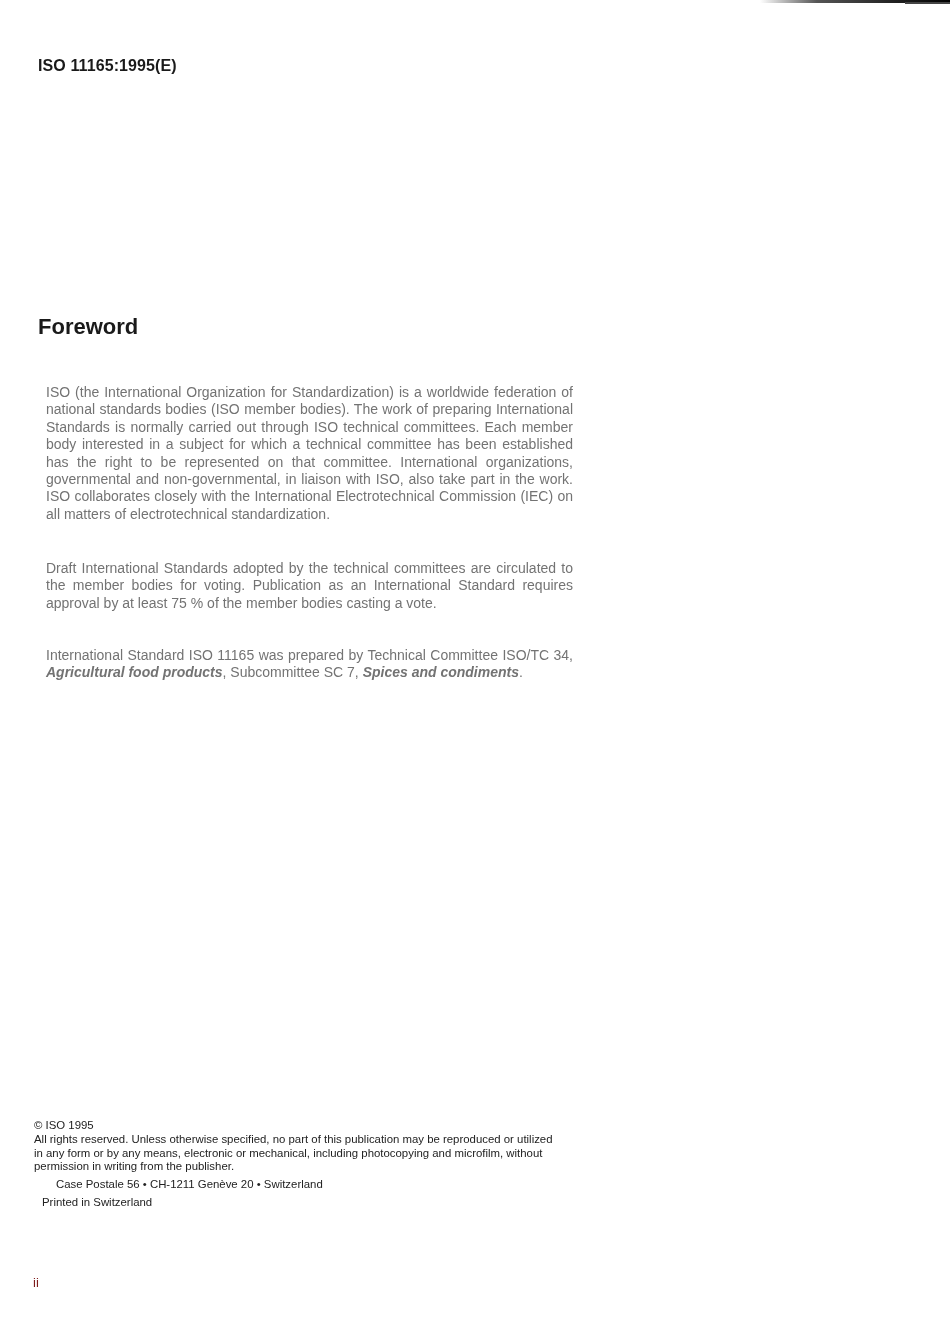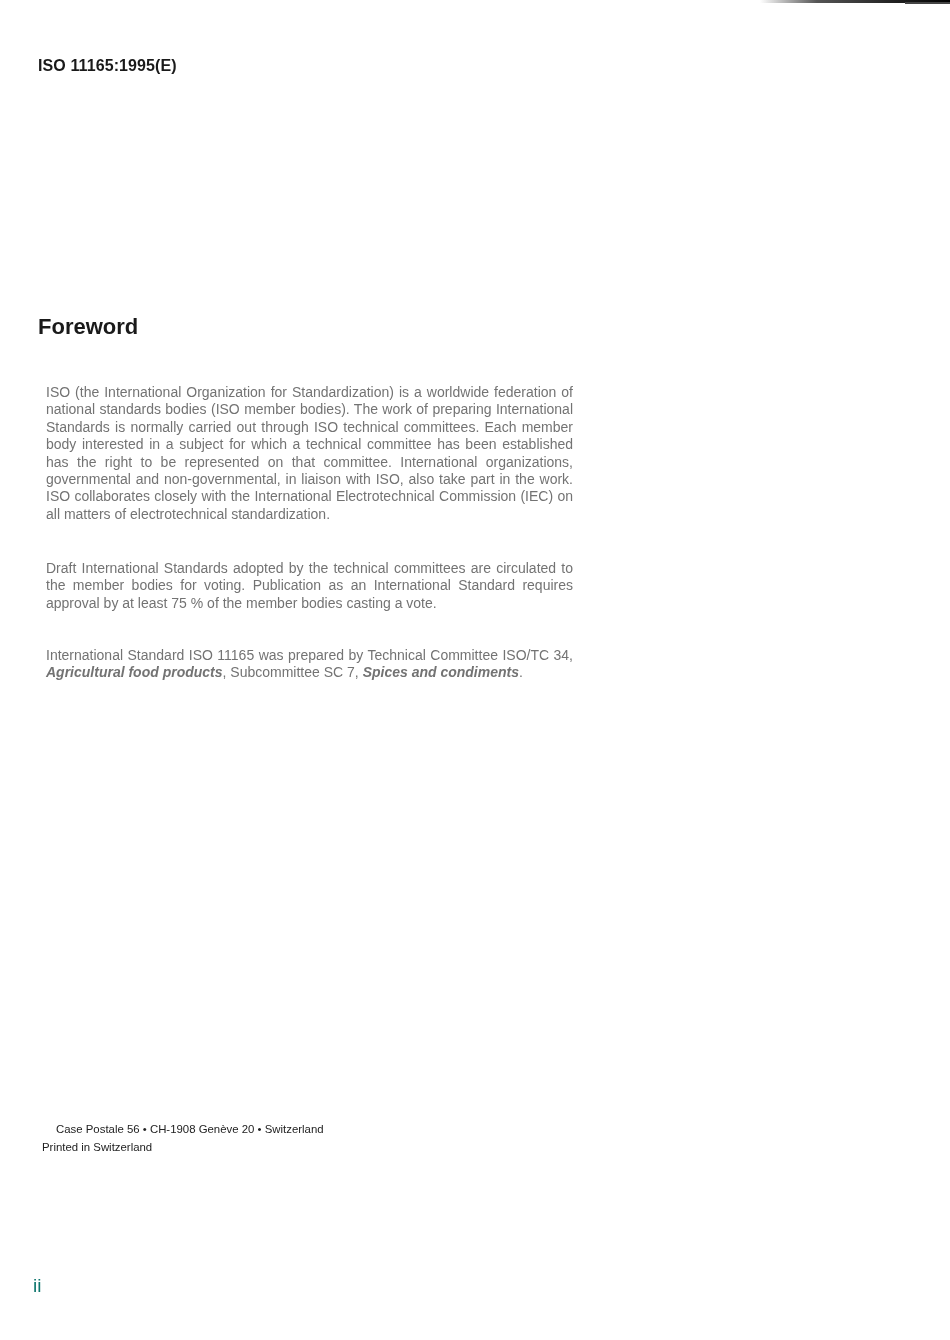--- a/index.html
+++ b/index.html
@@ -34,39 +34,41 @@
     .p3 i { font-style: italic; font-weight: bold; }
     .copyright {
       position: absolute; left: 34px; top: 1119px; width: 530px;
       font-size: 11.4px; line-height: 13.8px; color: #222;
     }
     .copyright p { margin: 0; }
     .copyright .line-c { margin-bottom: 0; }
     .copyright .addr { padding-left: 22px; margin-top: 4px; }
     .copyright .printed { margin-top: 4px; padding-left: 8px; }
     .page-num {
-      position: absolute; left: 33px; top: 1275px; font-size: 19px; color: #0f766e;
+      position: absolute; left: 33px; top: 1275px; font-size: 13px; color: #7f1d1d;
     }
   </style>
 </head>
 <body>
 
 <div class="scan-edge"></div>
 <div class="scan-edge2"></div>
 
 <div class="doc-id">ISO 11165:1995(E)</div>
 
 <h1 class="heading">Foreword</h1>
 
 <p class="body-text p1">ISO (the International Organization for Standardization) is a worldwide federation of national standards bodies (ISO member bodies). The work of preparing International Standards is normally carried out through ISO technical committees. Each member body interested in a subject for which a technical committee has been established has the right to be represented on that committee. International organizations, governmental and non-governmental, in liaison with ISO, also take part in the work. ISO collaborates closely with the International Electrotechnical Commission (IEC) on all matters of electrotechnical standardization.</p>
 
 <p class="body-text p2">Draft International Standards adopted by the technical committees are circulated to the member bodies for voting. Publication as an International Standard requires approval by at least 75 % of the member bodies casting a vote.</p>
 
 <p class="body-text p3"><span>International Standard ISO 11165 was prepared by Technical Committee ISO/TC 34, </span><i>Agricultural food products</i><span>, Subcommittee SC 7, </span><i>Spices and condiments</i><span>.</span></p>
 
 <div class="copyright">
+  <p class="line-c">©  ISO  1995</p>
+  <p>All rights reserved. Unless otherwise specified, no part of this publication may be reproduced or utilized in any form or by any means, electronic or mechanical, including photocopying and microfilm, without permission in writing from the publisher.</p>
   <div class="addr">
-    <p>Case Postale 56 • CH-1908 Genève 20 • Switzerland</p>
+    <p>Case Postale 56 • CH-1211 Genève 20 • Switzerland</p>
   </div>
   <p class="printed">Printed in Switzerland</p>
 </div>
 
 <div class="page-num">ii</div>
 
 </body></html>

